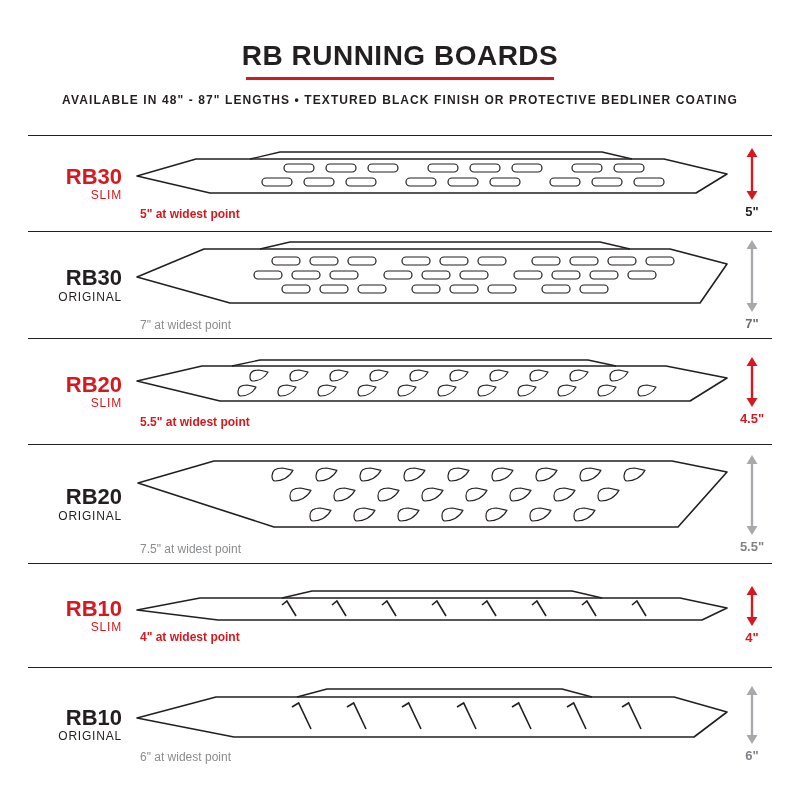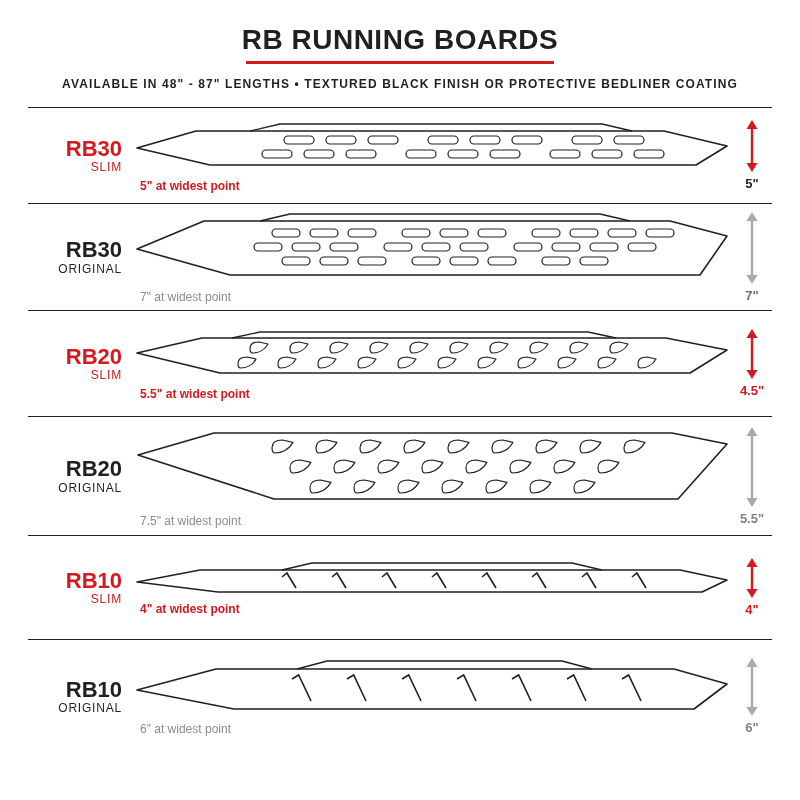--- a/index.html
+++ b/index.html
@@ -1,22 +1,22 @@
 <!DOCTYPE html>
 <html><head>
 <meta charset="utf-8">
 <style>
   *{box-sizing:border-box;margin:0;padding:0}
   html,body{width:800px;height:800px;background:#ffffff;overflow:hidden;
     font-family:"Liberation Sans",sans-serif;color:#231f20}
-  .header{text-align:center;padding-top:24px}
+  .header{text-align:center;padding-top:40px}
   .title{font-size:28px;font-weight:bold;letter-spacing:.5px}
   .title-underline{width:308px;height:3px;margin:5px auto 0;background:#d51920}
   .subtitle{margin-top:13px;font-size:12px;font-weight:bold;letter-spacing:1.1px;white-space:nowrap}
-  main{margin:16px 28px 0}
+  main{margin:28px 28px 0}
   .board-row{display:grid;grid-template-columns:104px 600px 40px;align-items:center;
     border-top:1.5px solid #231f20}
   .board-row:nth-of-type(1){min-height:96px}
   .board-row:nth-of-type(2){min-height:107px}
   .board-row:nth-of-type(3){min-height:106px}
   .board-row:nth-of-type(4){min-height:119px}
   .board-row:nth-of-type(5){min-height:104px}
   .board-row:nth-of-type(6){min-height:114px}
   .label{text-align:right;padding-right:10px}
   .model{font-size:22px;font-weight:bold;line-height:1.05}

